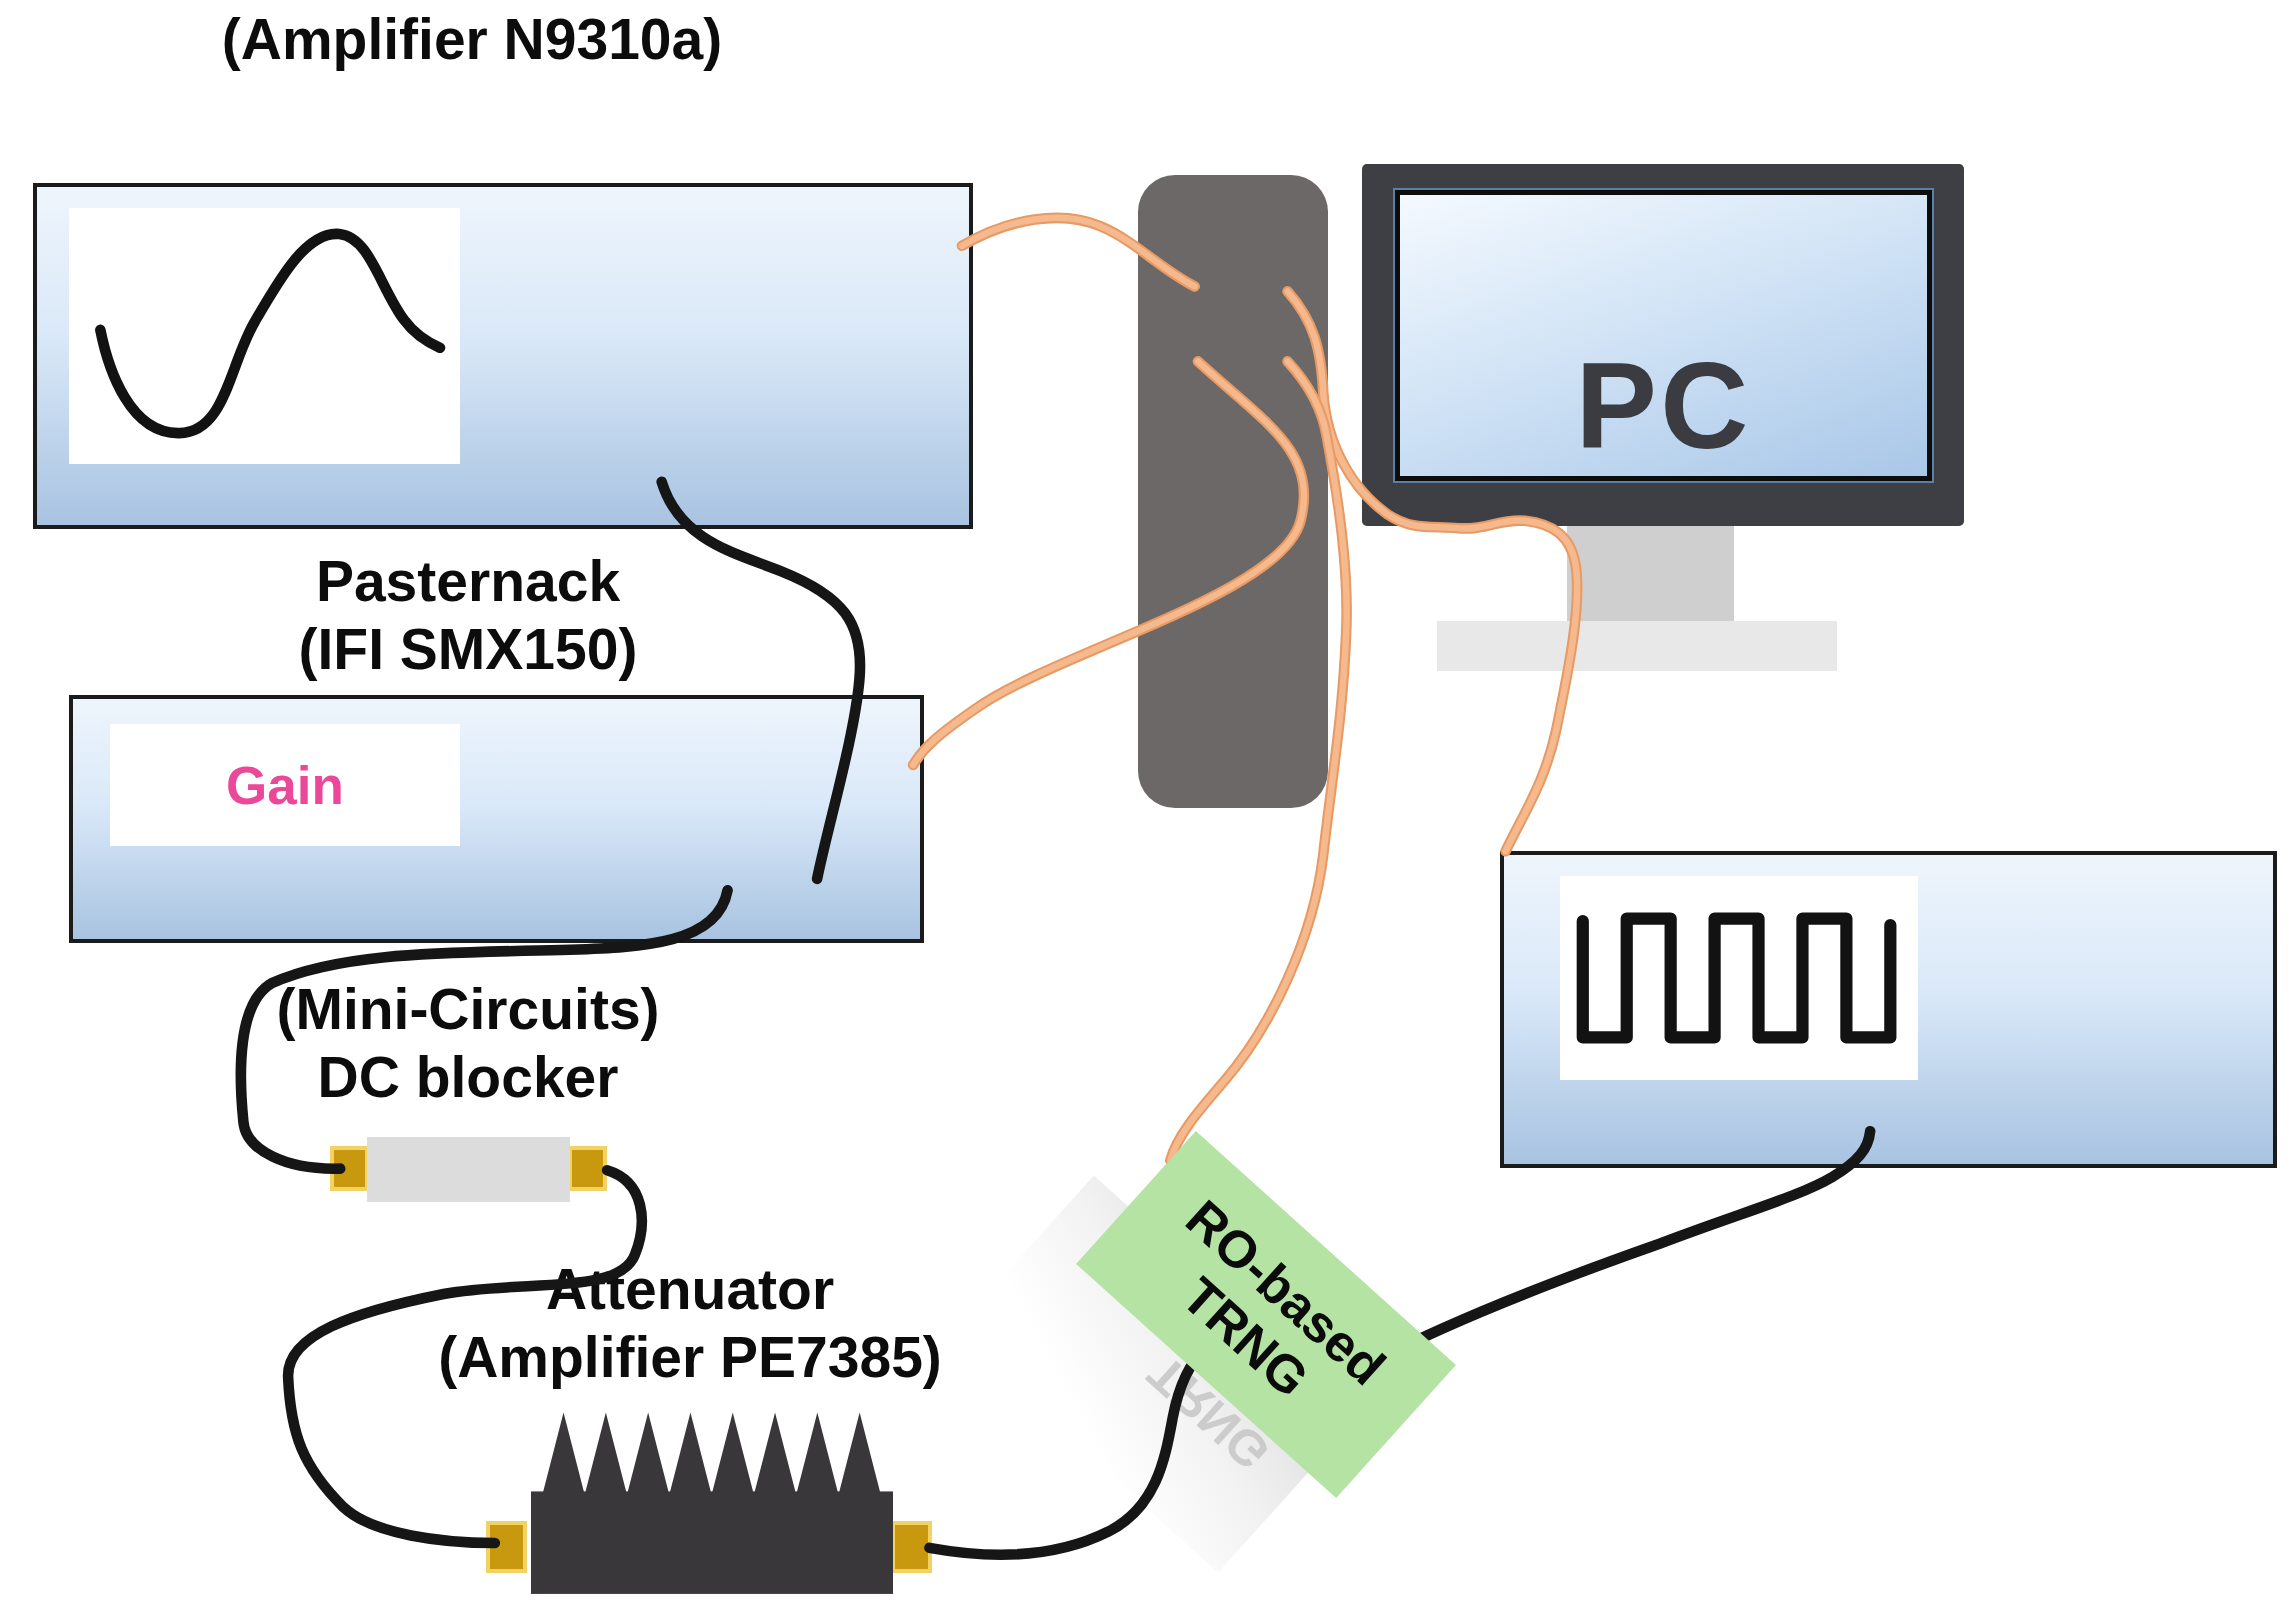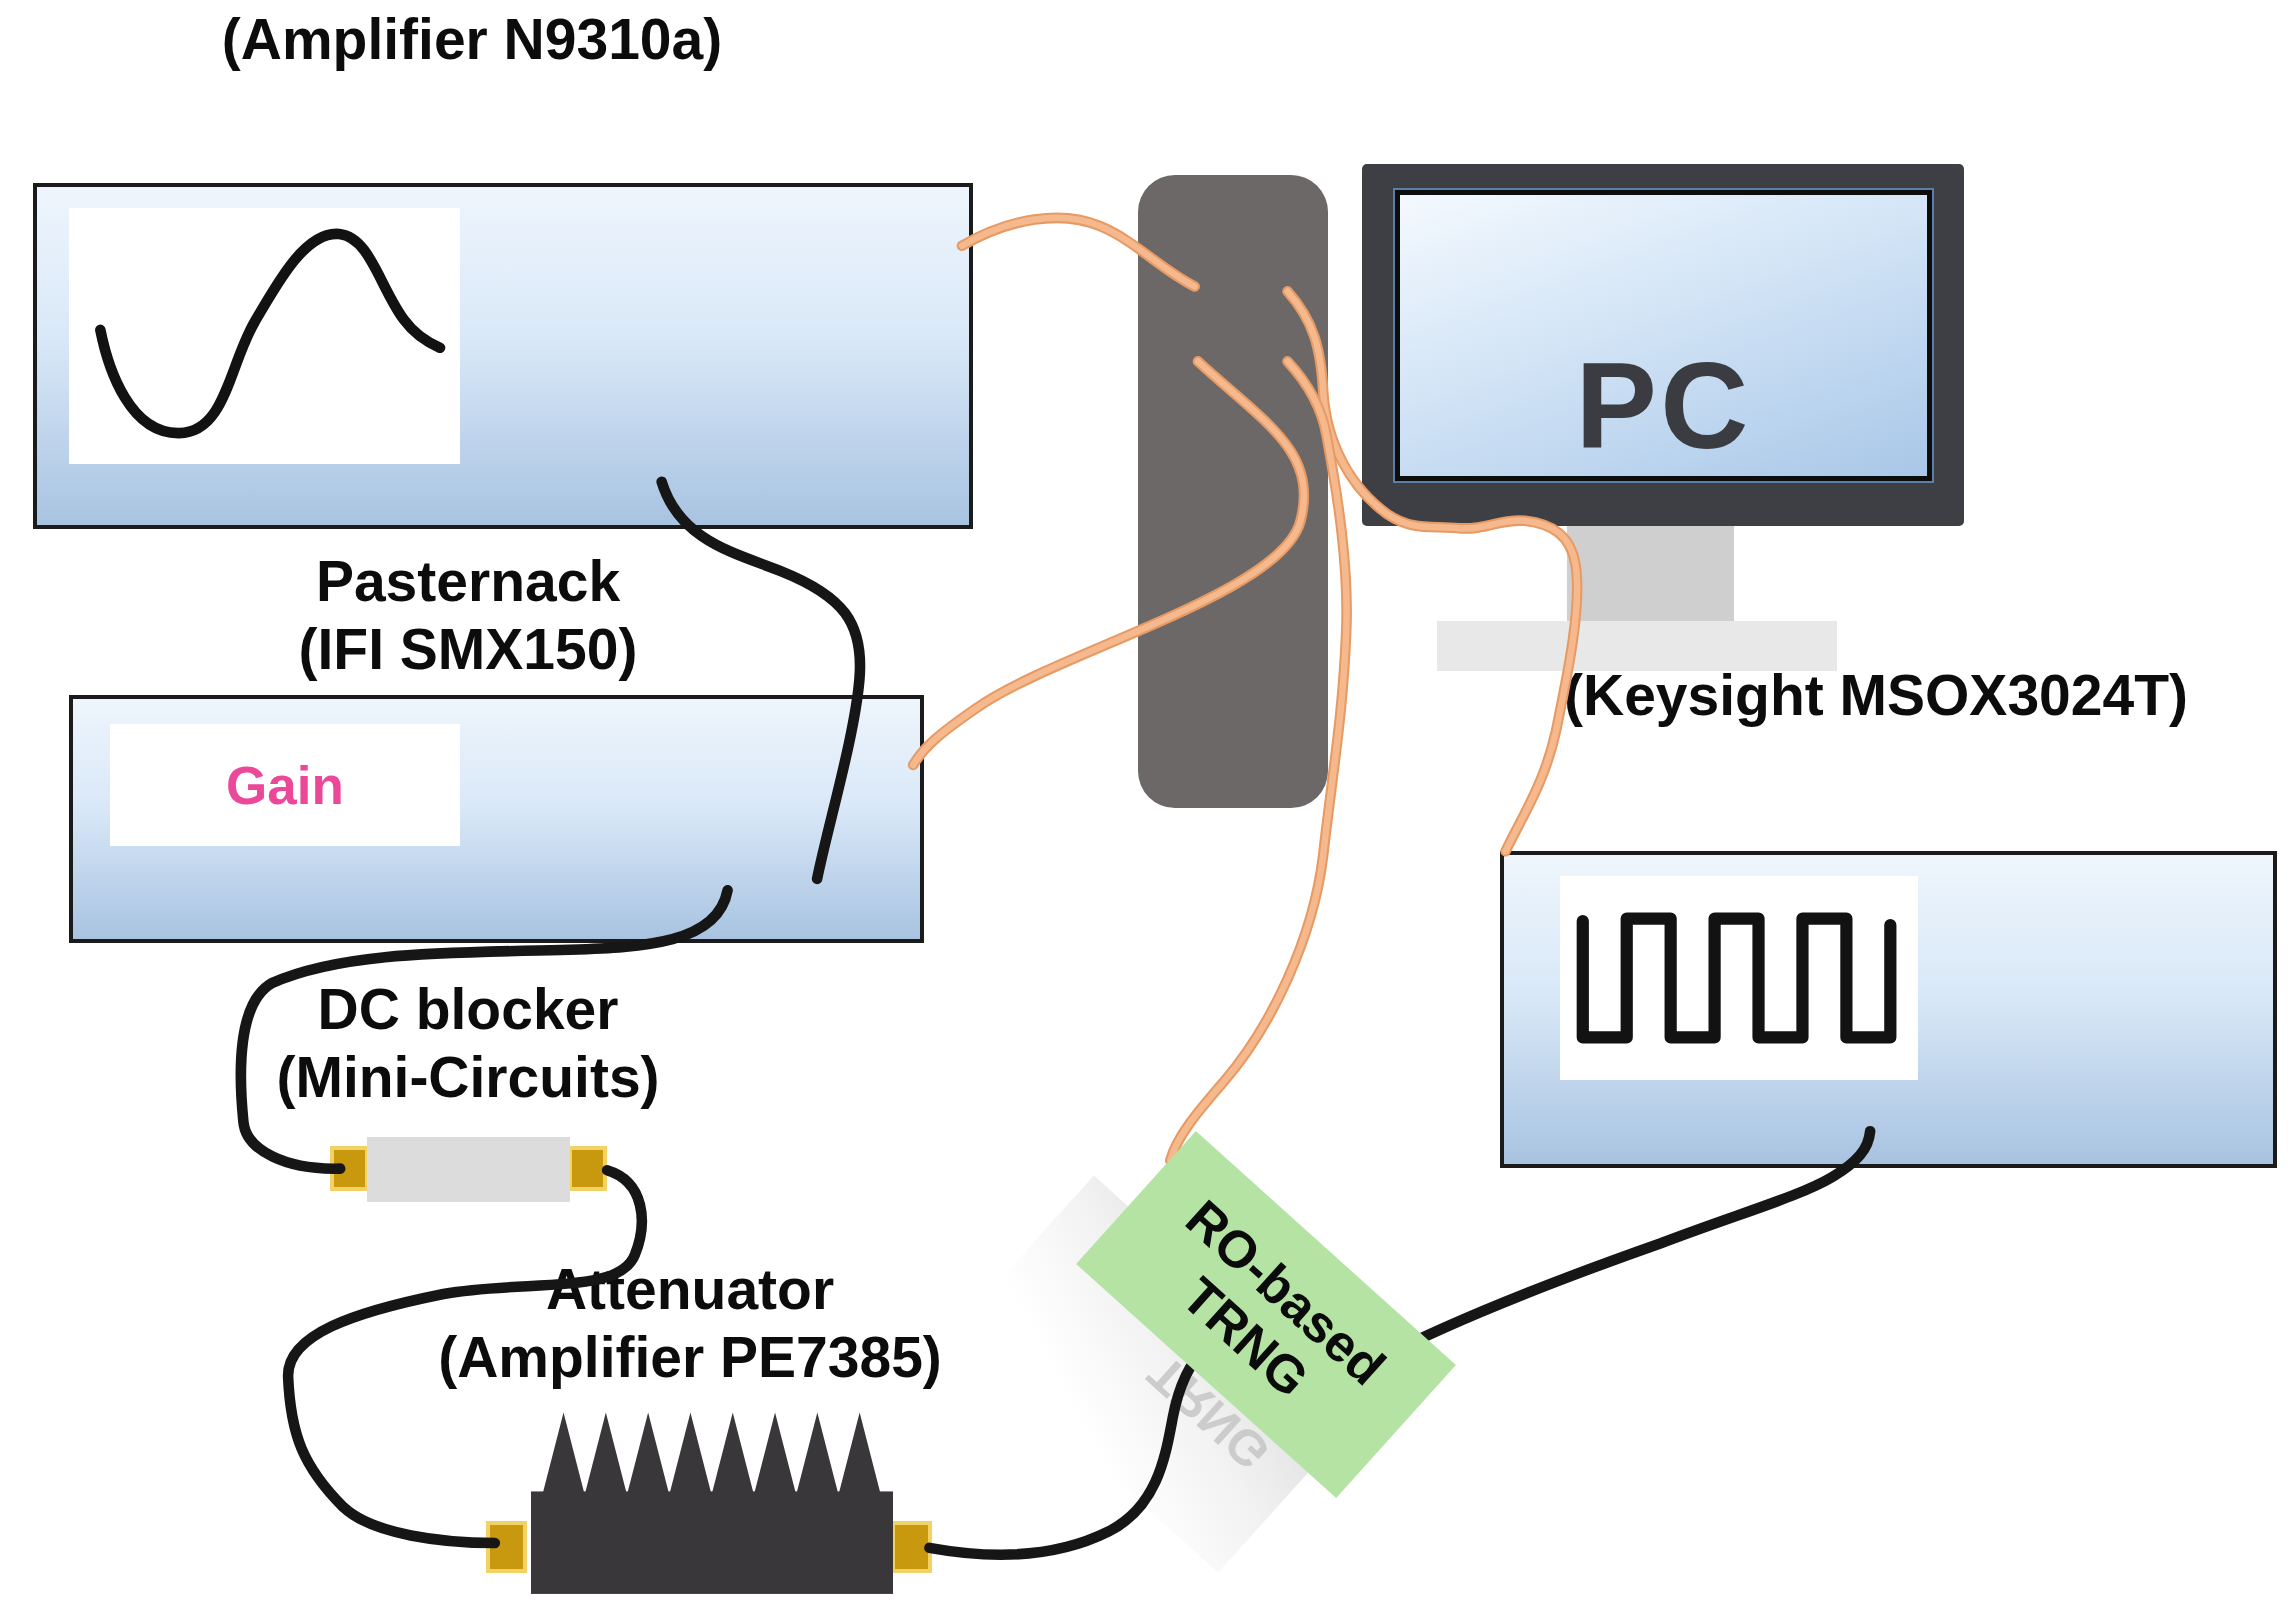--- a/index.html
+++ b/index.html
@@ -78,29 +78,28 @@
 <div id="canvas">
 
   <div class="title" style="left:472px;top:4.9px;">
     <span>(Amplifier N9310a)</span>
   </div>
   <div class="title" style="left:468px;top:547px;">
     <span>Pasternack</span>
     <span>(IFI SMX150)</span>
   </div>
   <div class="title" style="left:468px;top:975px;">
+    <span>(Mini-Circuits)</span>
     <span>DC blocker</span>
-    <span>(Mini-Circuits)</span>
   </div>
   <div class="title" style="left:690px;top:1255px;">
     <span>Attenuator</span>
     <span>(Amplifier PE7385)</span>
   </div>
   <div class="title" style="left:1876px;top:661px;">
-    <span>(Keysight MSOX3024T)</span>
   </div>
 
   <div class="inst" style="left:33px;top:183px;width:932px;height:338px;"></div>
   <div class="screen" style="left:69px;top:208px;width:391px;height:256px;">
     <svg class="wave" width="391" height="256" viewBox="0 0 480 315">
       <path d="M 38,150 C 48,200 75,278 135,277 C 192,276 196,195 228,140 C 258,88 292,28 332,32 C 370,36 382,98 412,138 C 426,157 442,166 456,172" fill="none" stroke="#121212" stroke-width="13" stroke-linecap="round"></path>
     </svg>
   </div>
   <div class="layer">
       <div class="panel-btn" style="left: 509px; top: 216px; width: 60px; height: 36px;"></div>

